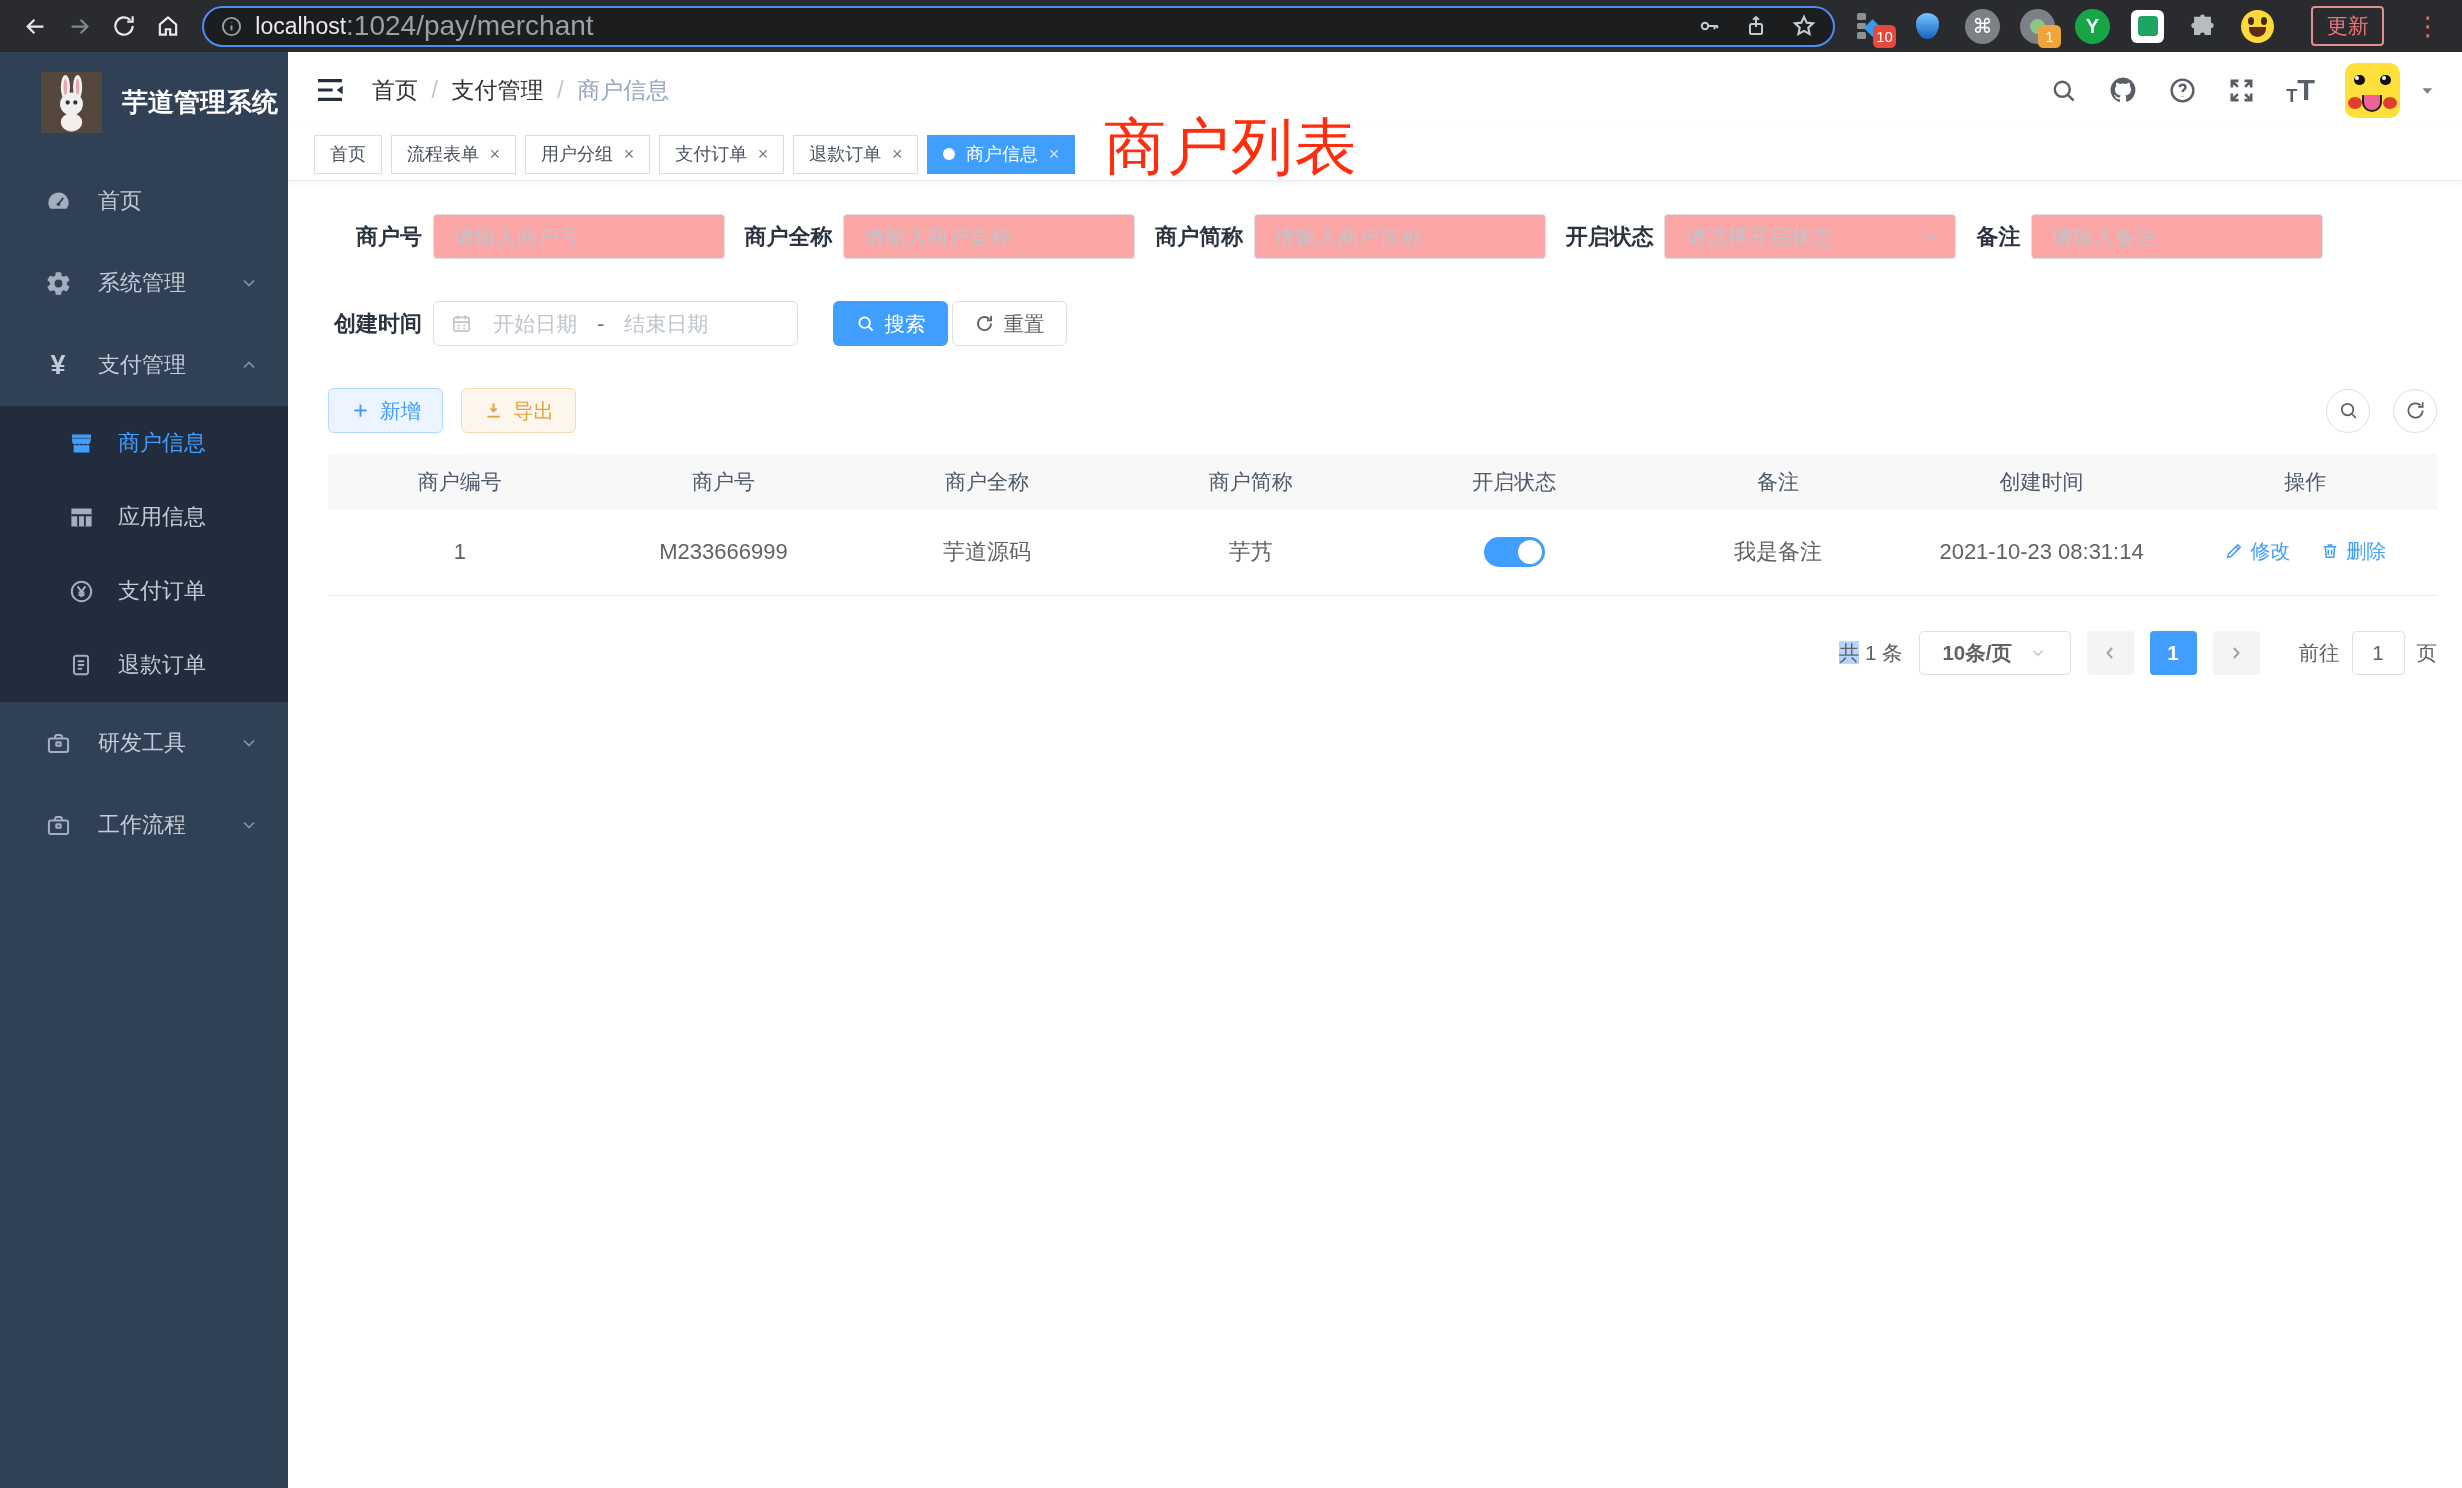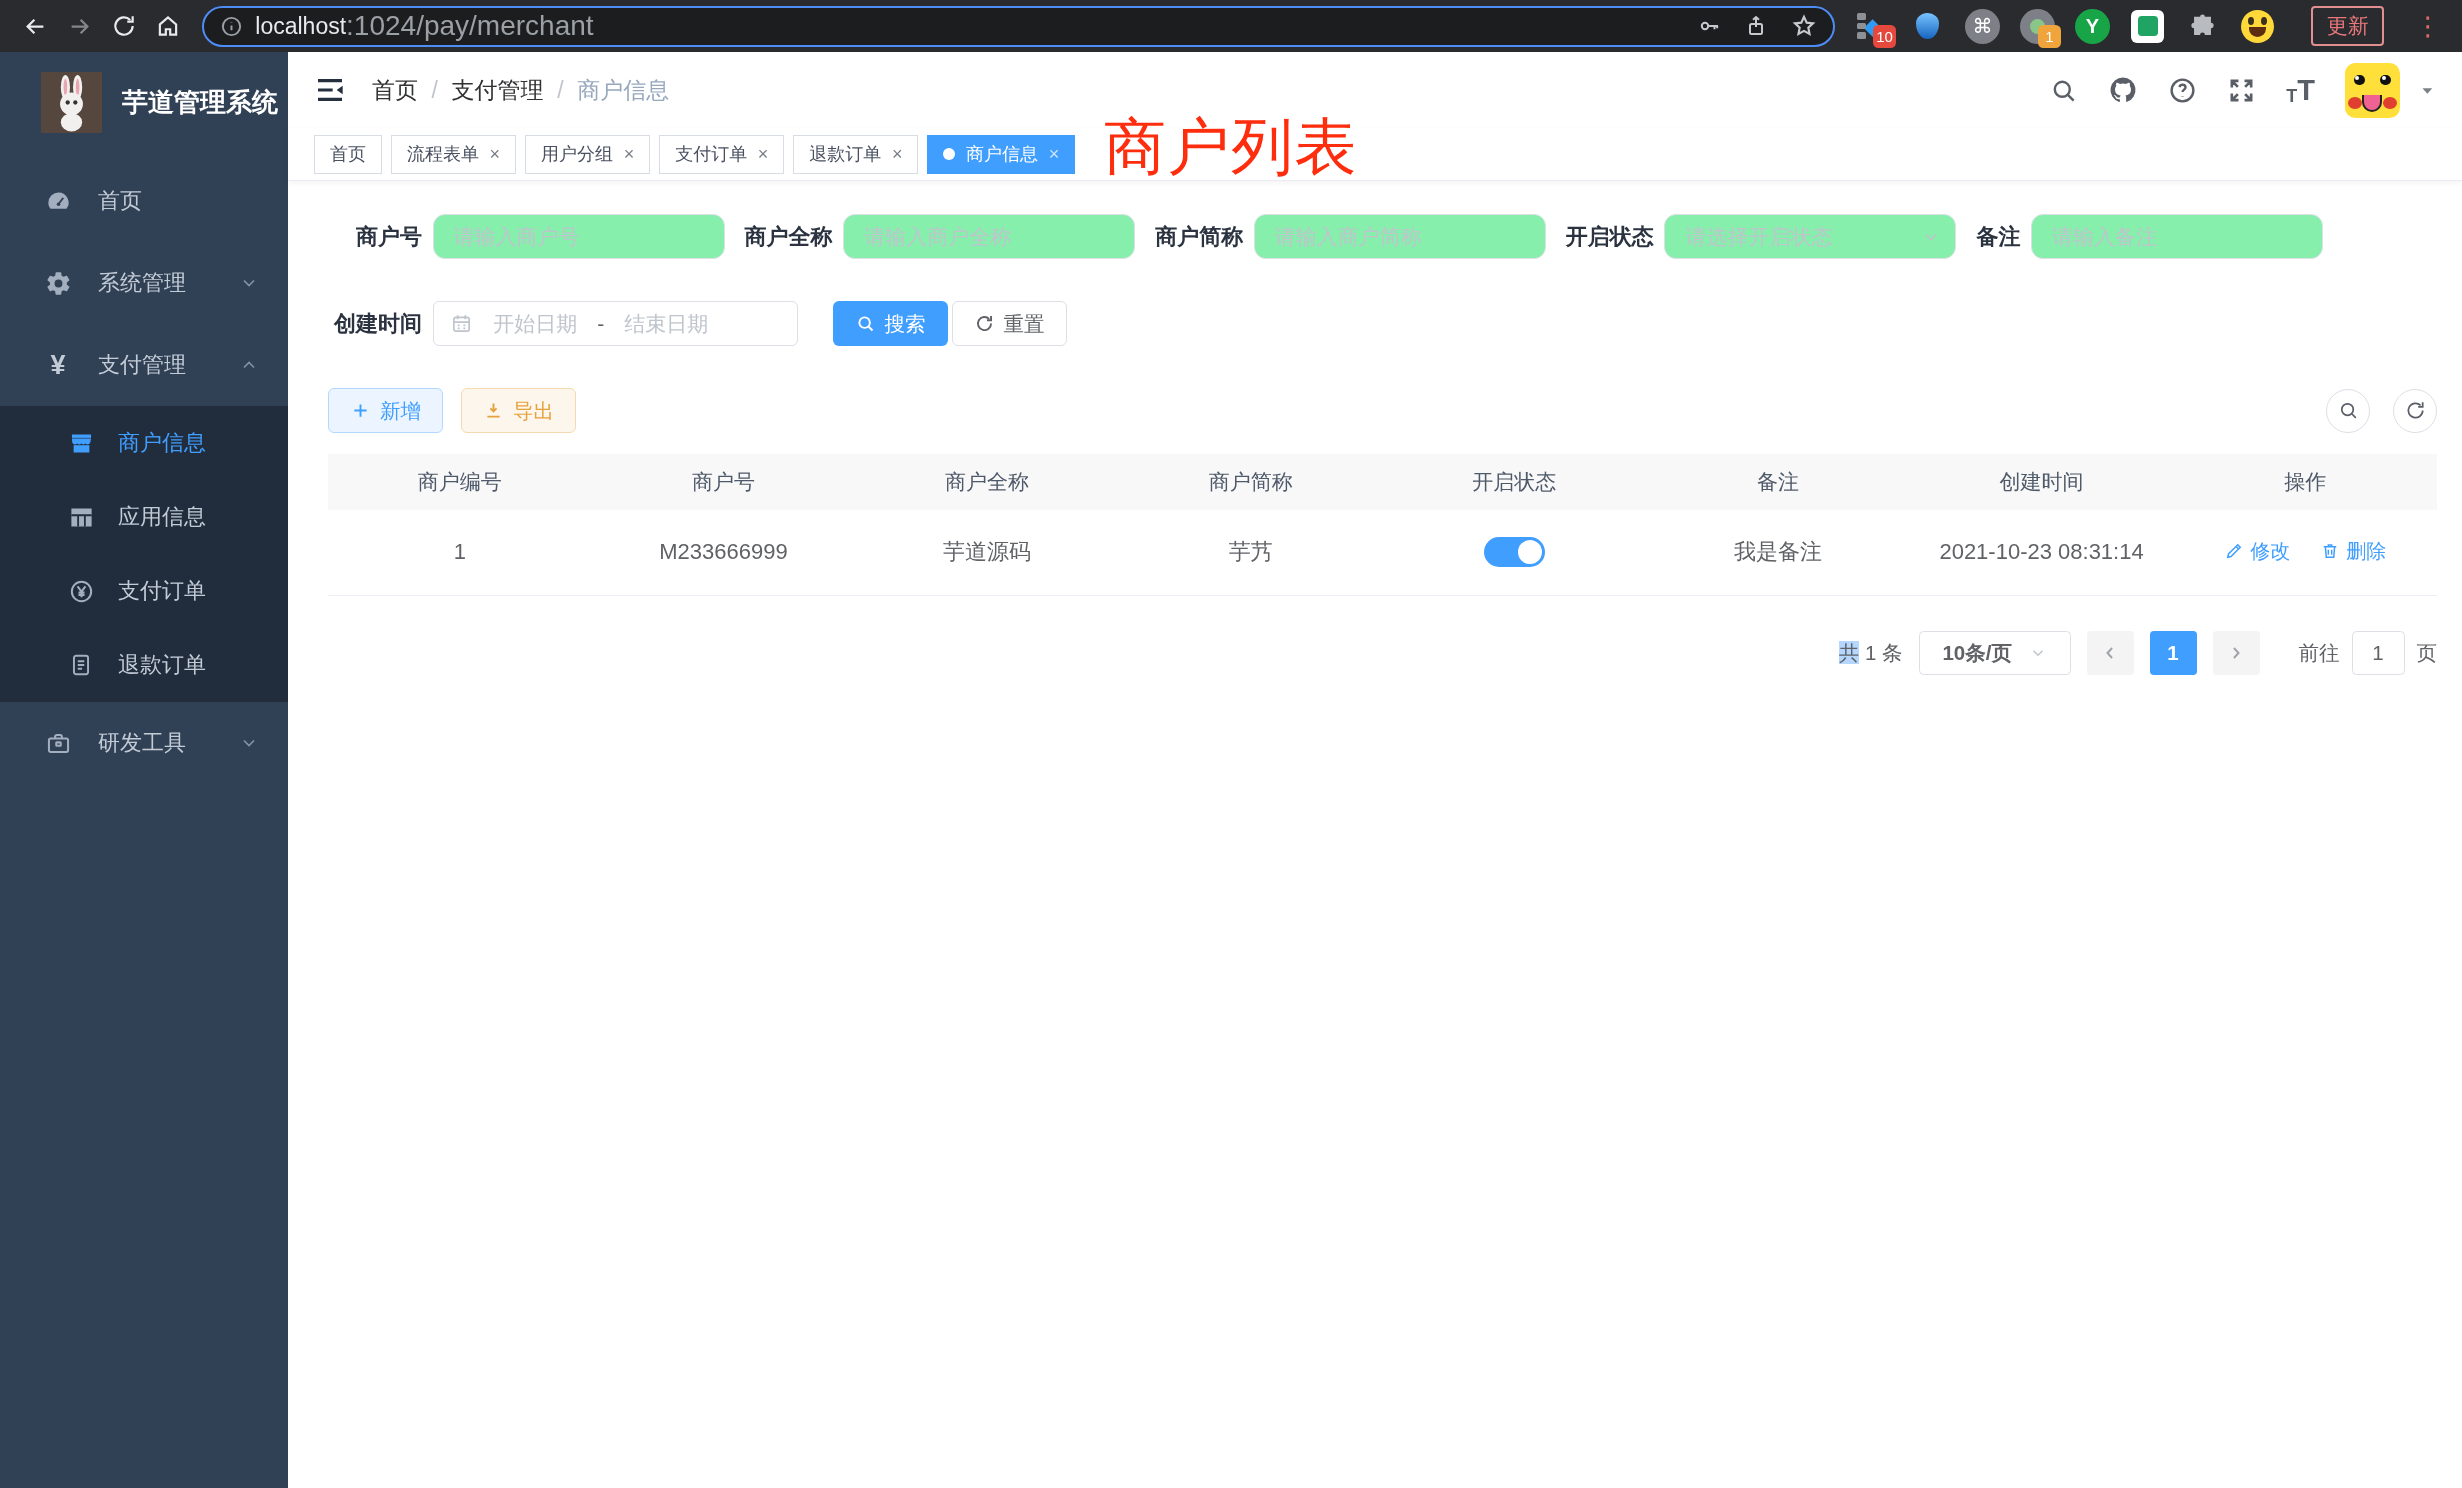--- a/index.html
+++ b/index.html
@@ -83,21 +83,21 @@
   .tag .dot { width:12px; height:12px; border-radius:50%; background:#fff; }
   .tag .tag-close { font-size:18px; line-height:1; color:inherit; opacity:.75; cursor:pointer; }
   .tag.active { background:#409eff; border-color:#409eff; color:#fff; }
 
   
   .content { padding:33px 25px 0 40px; position:relative; }
   .filter-row { display:flex; align-items:center; margin-bottom:42px; }
   .f-group { display:flex; align-items:center; margin-right:20px; }
   .f-label { font-size:22px; font-weight:700; color:#2b3340; margin-right:10.6px; white-space:nowrap; }
   .f-label.w { width:94px; text-align:right; }
-  .f-input { width:292px; height:45px; border:1.5px solid #dcdfe6; border-radius:12px; padding:6px 20px; font-size:21px; color:#606266; outline:none; background:#86efac; }
+  .f-input { width:292px; height:45px; border:1.5px solid #dcdfe6; border-radius:4px; padding:6px 20px; font-size:21px; color:#606266; outline:none; background:#fca5a5; }
   .f-input::placeholder { color:#bfc4cd; }
   .select-wrap { position:relative; }
   .select-wrap .sel-chev { position:absolute; right:15px; top:50%; transform:translateY(-50%); color:#c0c4cc; pointer-events:none; }
   .select-wrap .f-input { padding-right:45px; }
   .date-range { width:365px; height:45px; border:1.5px solid #dcdfe6; border-radius:6px; display:flex; align-items:center; padding:0 16.7px; gap:20px; font-size:21px; color:#bfc4cd; cursor:text; }
   .date-range .cal { color:#c0c4cc; }
   .date-range .dsep { color:#606266; }
   .btn { height:45px; border-radius:6px; border:1.5px solid transparent; display:inline-flex; align-items:center; justify-content:center; gap:9px; font-size:20.5px; padding:0 21px; cursor:pointer; white-space:nowrap; }
   .btn-primary { background:#409eff; color:#fff; }
   .btn-plain { background:#fff; border-color:#dcdfe6; color:#606266; }
@@ -337,20 +337,35 @@
             </svg>
         </span>
         <span>研发工具</span>
         <span class="mi-chev">
           <svg width="20" height="20" viewBox="0 0 24 24" fill="none" stroke="currentColor" stroke-width="2">
               <path d="M6 9l6 6 6-6"></path>
             </svg>
         </span>
       </div>
 
+      <div class="menu-item">
+        <span class="mi-icon">
+          <svg width="27" height="27" viewBox="0 0 24 24" fill="none" stroke="currentColor" stroke-width="1.8">
+              <rect x="3.5" y="7.5" width="17" height="12" rx="1.5"></rect>
+              <path d="M9 7.5V6a1.5 1.5 0 0 1 1.5-1.5h3A1.5 1.5 0 0 1 15 6v1.5"></path>
+              <rect x="10" y="11" width="4" height="3" rx="0.5"></rect>
+            </svg>
+        </span>
+        <span>工作流程</span>
+        <span class="mi-chev">
+          <svg width="20" height="20" viewBox="0 0 24 24" fill="none" stroke="currentColor" stroke-width="2">
+              <path d="M6 9l6 6 6-6"></path>
+            </svg>
+        </span>
+      </div>
     </nav>
   </aside>
 
   <div class="main">
 
     <div class="navbar">
       <span class="hamburger">
         <svg width="32" height="32" viewBox="0 0 24 24" fill="none" stroke="currentColor" stroke-width="2.4">
             <path d="M3 5h18M3 12h11M3 19h18"></path>
             <path d="M21.5 8.8L17 12l4.5 3.2z" fill="currentColor" stroke="none"></path>

